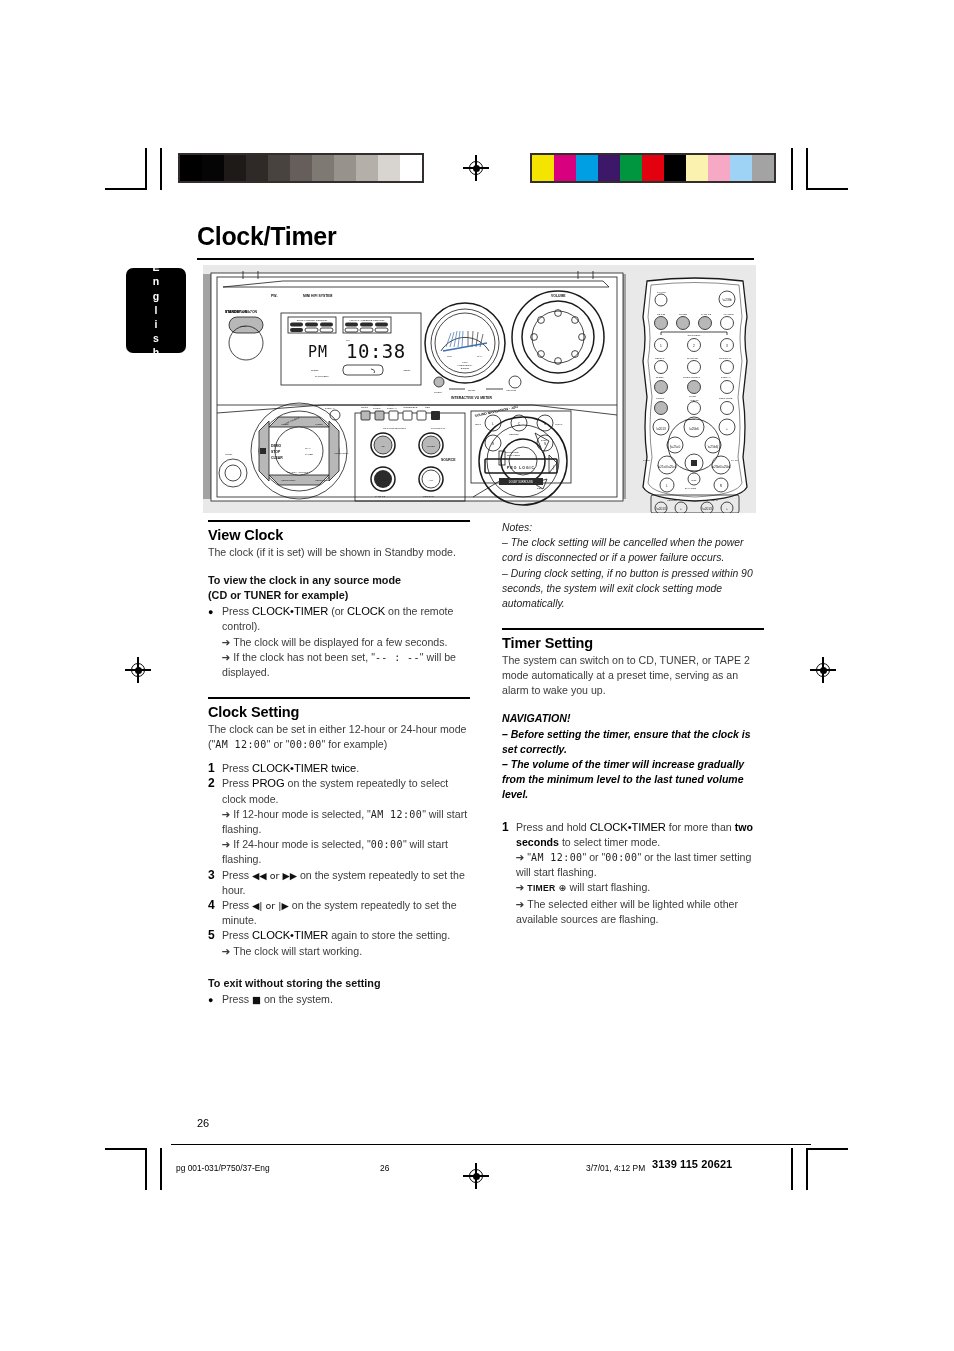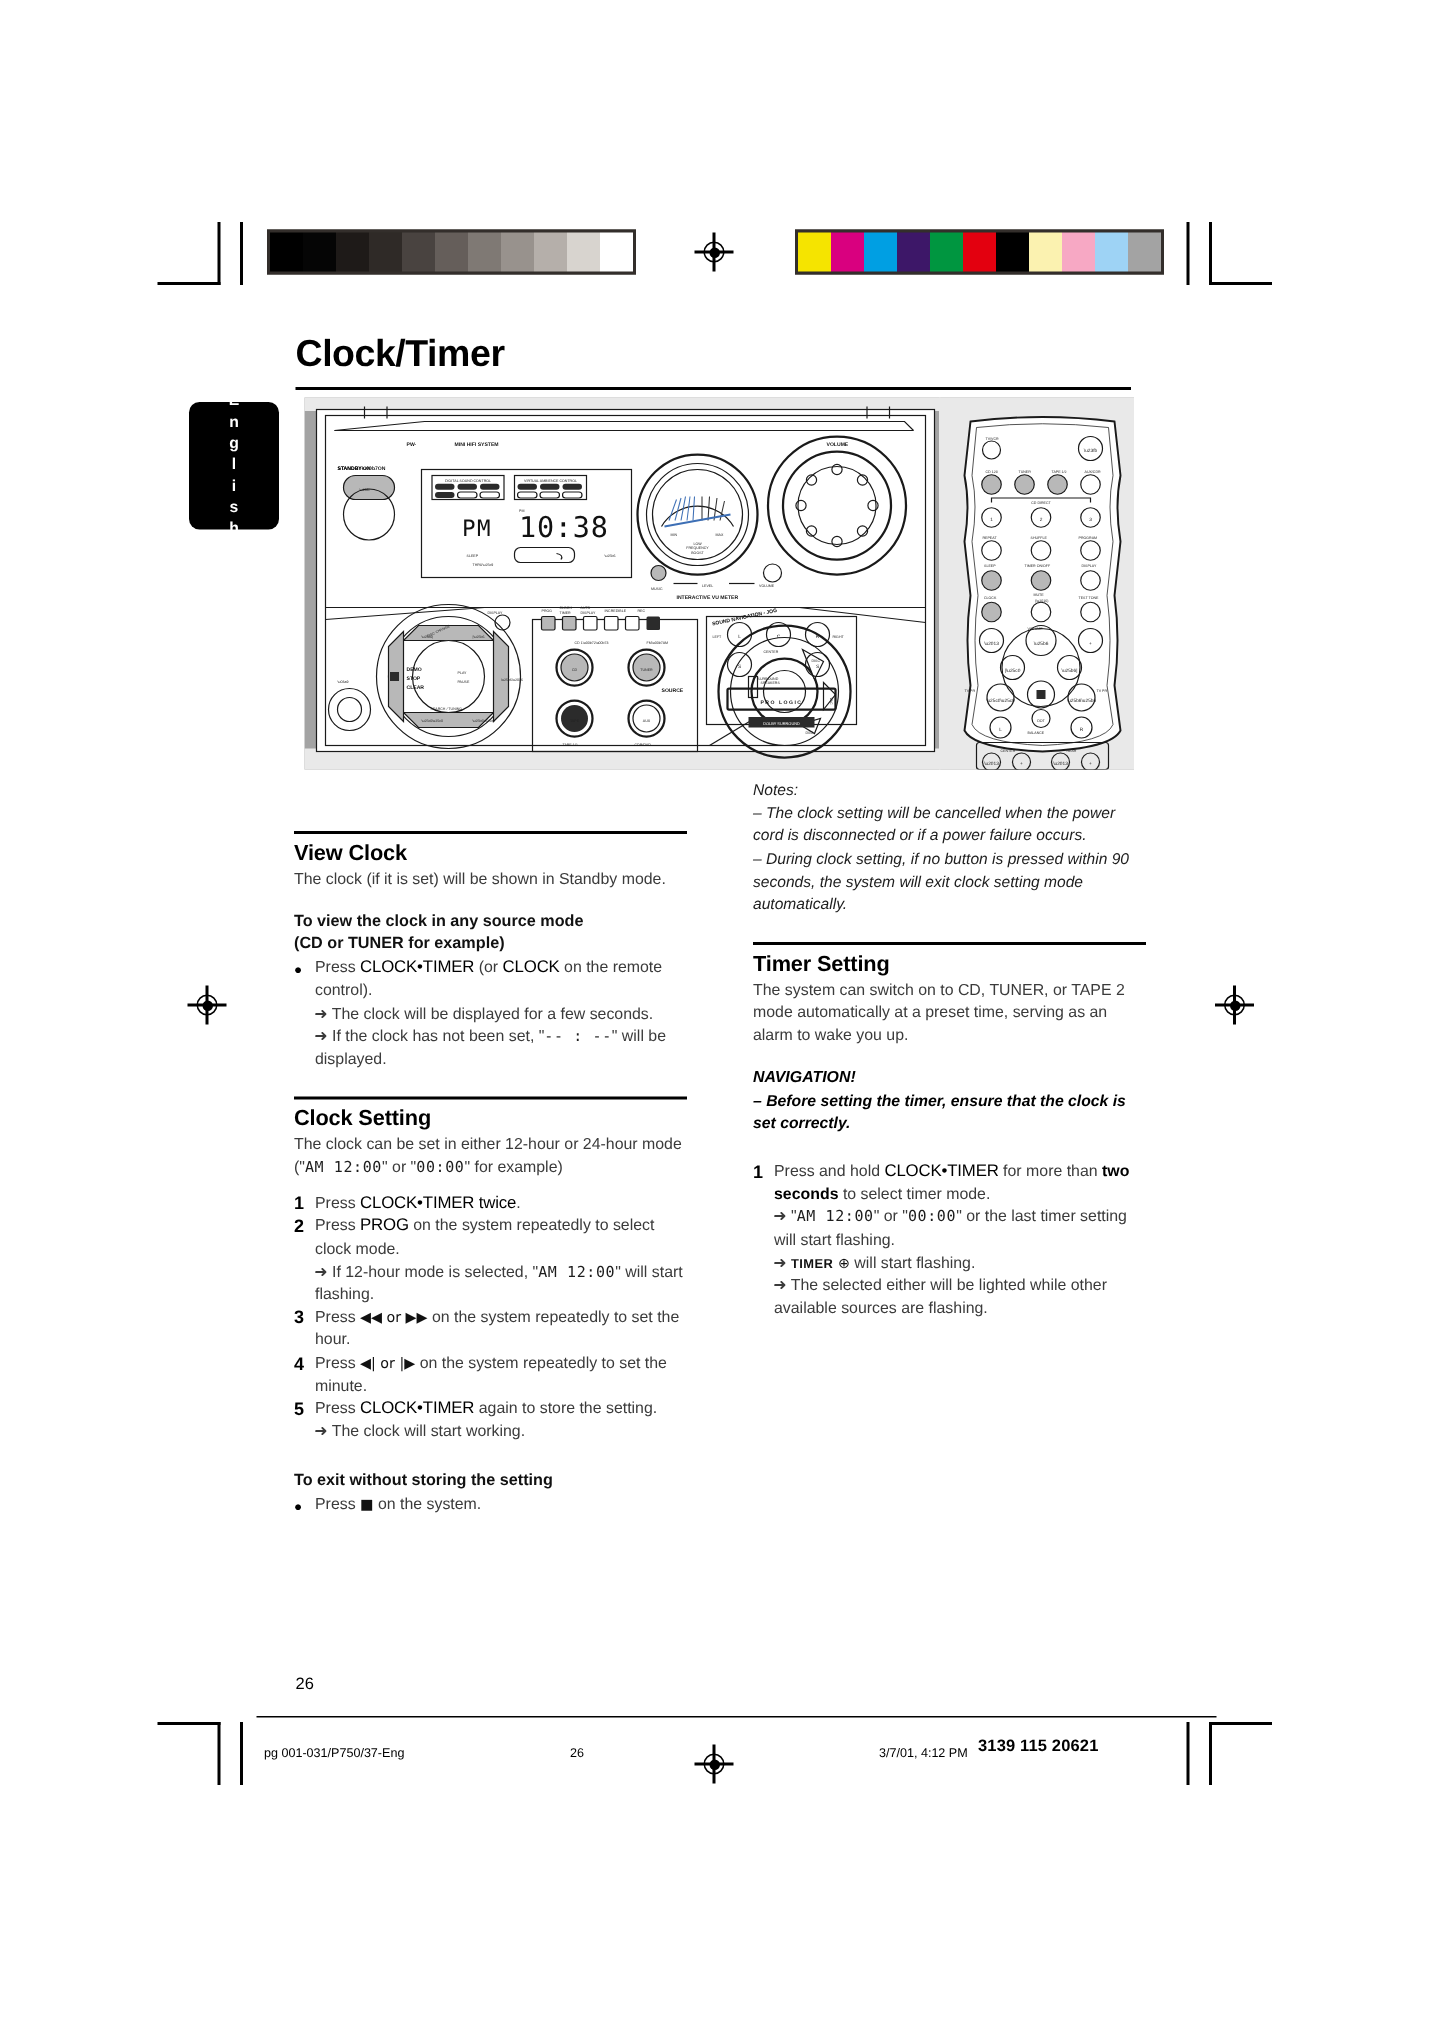--- a/index.html
+++ b/index.html
@@ -58,21 +58,21 @@
     position: absolute; left: 203px; top: 265px; width: 553px; height: 248px;
     background: #a3a3a3;
   }
   .illus .grayzone { position: absolute; right: 0; top: 0; width: 130px; height: 248px; background: #e9e9e9; }
   .illus .grayzone2 { position: absolute; left: 0; top: 0; width: 424px; height: 9px; background: #e9e9e9; }
   .illus .grayzone3 { position: absolute; left: 0; bottom: 0; width: 424px; height: 14px; background: #e9e9e9; }
   .illus svg { position: absolute; left: 0; top: 0; }
 
   
   .col { position: absolute; width: 262px; }
-  .col-left { left: 196px; top: 520px; margin-top: 34px; }
+  .col-left { left: 208px; top: 520px; }
   .col-right { left: 502px; top: 520px; }
 
   .sec-rule { width: 100%; height: 1.5px; background: #000; margin-bottom: 5px; }
   h2.sec-h {
     font-size: 14.5px; font-weight: bold; color: #000; margin-bottom: 2px; letter-spacing: -0.1px;
   }
   p.body { font-size: 10.6px; line-height: 15.2px; color: #3b3b3b; }
   .sub-h { font-size: 10.8px; font-weight: bold; color: #111; line-height: 15.2px; }
   .notes-i { font-style: italic; font-size: 10.4px; line-height: 15.2px; color: #1d1d1d; }
   .imp-h { font-style: italic; font-weight: bold; font-size: 10.6px; color: #000; line-height: 15.2px; }
@@ -526,20 +526,21 @@
     <div class="step">
       <div class="num">1</div>
       <div class="txt"><span>Press </span><b class="k">CLOCK•TIMER twice</b><span>.</span></div>
     </div>
 
     <div class="step">
       <div class="num">2</div>
       <div class="txt"><span>Press </span><b class="k">PROG</b><span> on the system repeatedly to select clock mode.</span></div>
     </div>
     <div class="arrow-line"><span>➜</span> <span>If 12-hour mode is selected, "</span><span class="lcd">AM  12:00</span><span>" will start flashing.</span></div>
+    <div class="arrow-line"><span>➜</span> <span>If 24-hour mode is selected, "</span><span class="lcd">00:00</span><span>" will start flashing.</span></div>
 
     <div class="step">
       <div class="num">3</div>
       <div class="txt"><span>Press </span><span class="gly">◀◀ or ▶▶</span><span> on the system repeatedly to set the hour.</span></div>
     </div>
     <div class="step">
       <div class="num">4</div>
       <div class="txt"><span>Press </span><span class="gly">◀| or |▶</span><span> on the system repeatedly to set the minute.</span></div>
     </div>
     <div class="step">
@@ -565,20 +566,21 @@
     <div class="spacer16"></div>
 
     <div class="sec-rule"></div>
     <h2 class="sec-h">Timer Setting</h2>
     <p class="body">The system can switch on to CD, TUNER, or TAPE 2 mode automatically at a preset time, serving as an alarm to wake you up.</p>
 
     <div class="spacer12"></div>
 
     <div class="imp-h">NAVIGATION!</div>
     <div class="imp-b">–  Before setting the timer, ensure that the clock is set correctly.</div>
+    <div class="imp-b">–  The volume of the timer will increase gradually from the minimum level to the last tuned volume level.</div>
 
     <div class="spacer16"></div>
 
     <div class="step">
       <div class="num">1</div>
       <div class="txt"><span>Press and hold </span><b class="k">CLOCK•TIMER</b><span> for more than </span><b class="kk">two seconds</b><span> to select timer mode.</span></div>
     </div>
     <div class="arrow-line"><span>➜</span> <span>"</span><span class="lcd">AM  12:00</span><span>" or "</span><span class="lcd">00:00</span><span>" or the last timer setting will start flashing.</span></div>
     <div class="arrow-line"><span>➜</span> <span class="sc">TIMER</span><span class="gly"> ⊕ </span><span>will start flashing.</span></div>
     <div class="arrow-line"><span>➜</span> <span>The selected either will be lighted while other available sources are flashing.</span></div>

